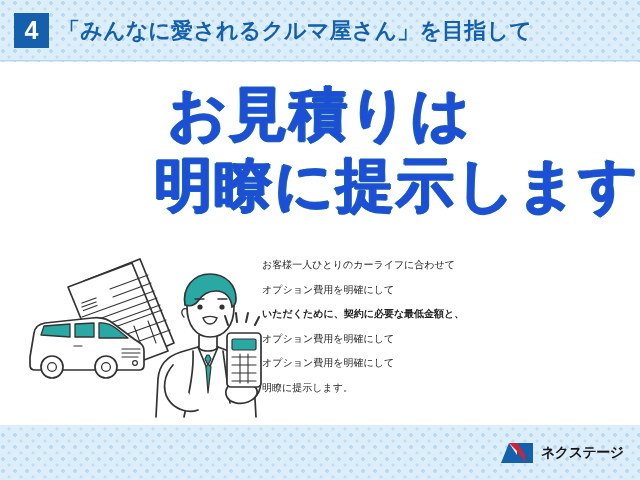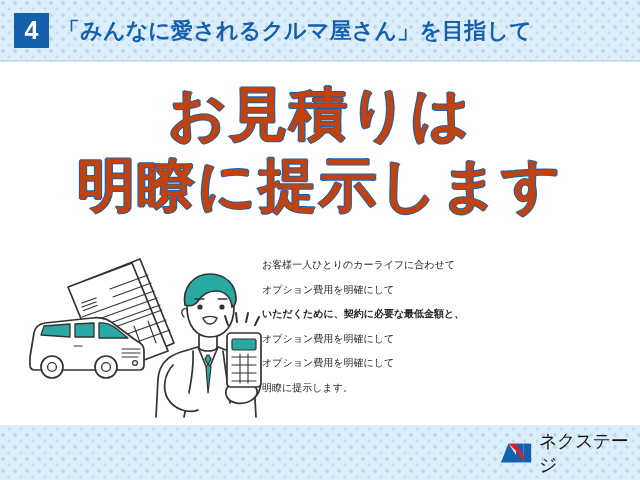--- a/index.html
+++ b/index.html
@@ -80,31 +80,31 @@
   
   #headline {
     position: absolute;
     left: 0;
     top: 20px;
     width: 640px;
     text-align: center;
   }
   .headline-line {
     display: block;
-    color: #c2410c;
+    color: #1d4ed8;
     font-weight: bold;
     font-family: "DejaVu Sans", "Liberation Sans", sans-serif;
     letter-spacing: 2px;
     line-height: 1.12;
     text-shadow:
        1.2px 0 0 #1a63b0, -1.2px 0 0 #1a63b0,
        0 1.2px 0 #1a63b0, 0 -1.2px 0 #1a63b0;
   }
   #headline-line-1 { font-size: 58px; }
-  #headline-line-2 { font-size: 58px; margin-top: 6px; }
+  #headline-line-2 { font-size: 58px; margin-top: 6px; text-align: right; }
 
   
   #body-copy {
     position: absolute;
     left: 262px;
     top: 192px;
     width: 350px;
     color: #222222;
     font-size: 10px;
     line-height: 24.5px;
@@ -129,22 +129,22 @@
   #footer-logo {
     position: absolute;
     left: 500px;
     top: 440px;
     height: 26px;
     display: flex;
     align-items: center;
   }
   #logo-mark { width: 34px; height: 24px; margin-right: 7px; }
   #logo-text {
-    font-size: 18px;
-    font-weight: normal;
+    font-size: 14px;
+    font-weight: bold;
     color: #161616;
     letter-spacing: -0.5px;
     font-family: "DejaVu Sans", "Liberation Sans", sans-serif;
   }
 </style>
 </head>
 <body>
 
 <div id="banner">
 

